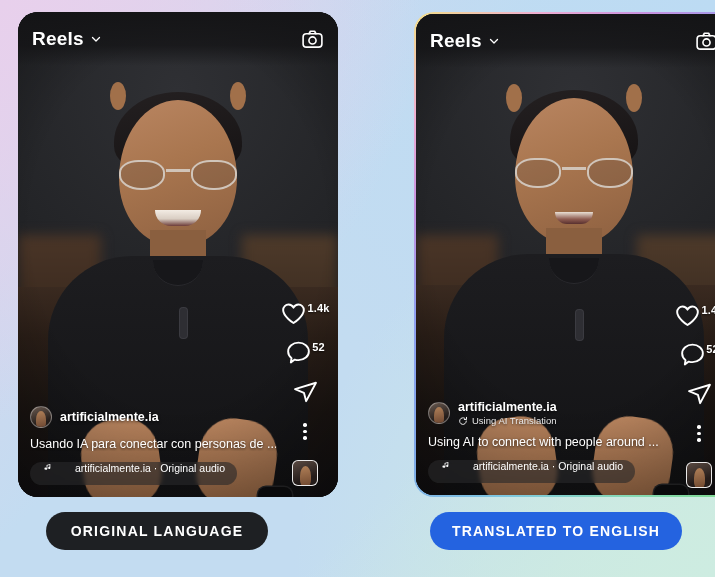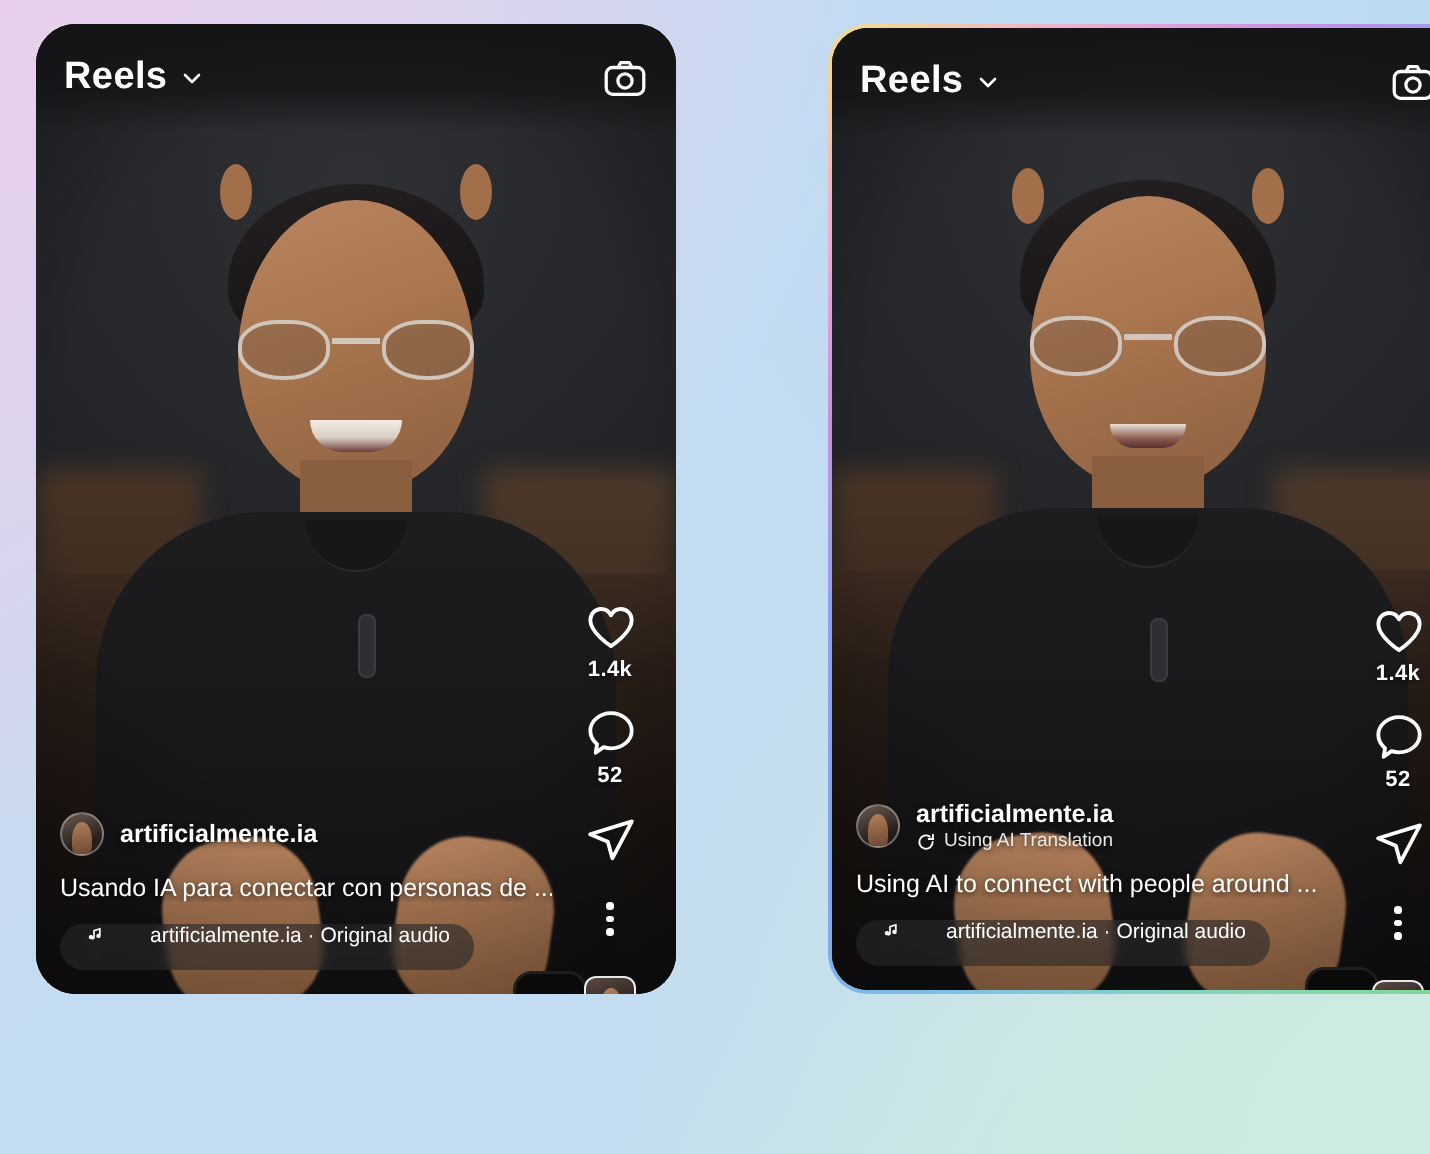--- a/index.html
+++ b/index.html
@@ -187,21 +187,21 @@
   .chev { display: block; }
   .cam { display: block; }
 
   
   .rail {
     position: absolute; right: 10px; top: 288px;
     width: 46px;
     display: flex; flex-direction: column; align-items: center;
     z-index: 6;
   }
-  .rail-item { display: flex; flex-direction: column; align-items: center; }
+  .rail-item { display: flex; flex-direction: row; }
   .rail-count {
     color: #fff; font-size: 11px; font-weight: bold;
     margin-top: 2px; letter-spacing: .2px;
     text-shadow: 0 1px 2px rgba(0,0,0,.6);
   }
   .gap-a { height: 12px; }
   .gap-b { height: 12px; }
   .gap-c { height: 14px; }
   .dots {
     display: flex; flex-direction: column; align-items: center; gap: 3px;
@@ -471,14 +471,16 @@
           <svg width="10" height="10" viewBox="0 0 24 24" fill="#ffffff">
             <path d="M9 18.2 A2.6 2.6 0 1 1 11 15.7 V7.1 L20 4.6 V14.3 A2.6 2.6 0 1 1 18 11.8 V7.3 L13 8.7 V15.7 A2.6 2.6 0 0 1 9 18.2 Z"></path>
           </svg>
           <span>artificialmente.ia · Original audio</span>
         </div>
       </div>
 
     </div>
   </div>
 
+  <div class="label-btn original">ORIGINAL LANGUAGE</div>
+  <div class="label-btn translated">TRANSLATED TO ENGLISH</div>
 
 </div>
 
 </body></html>

